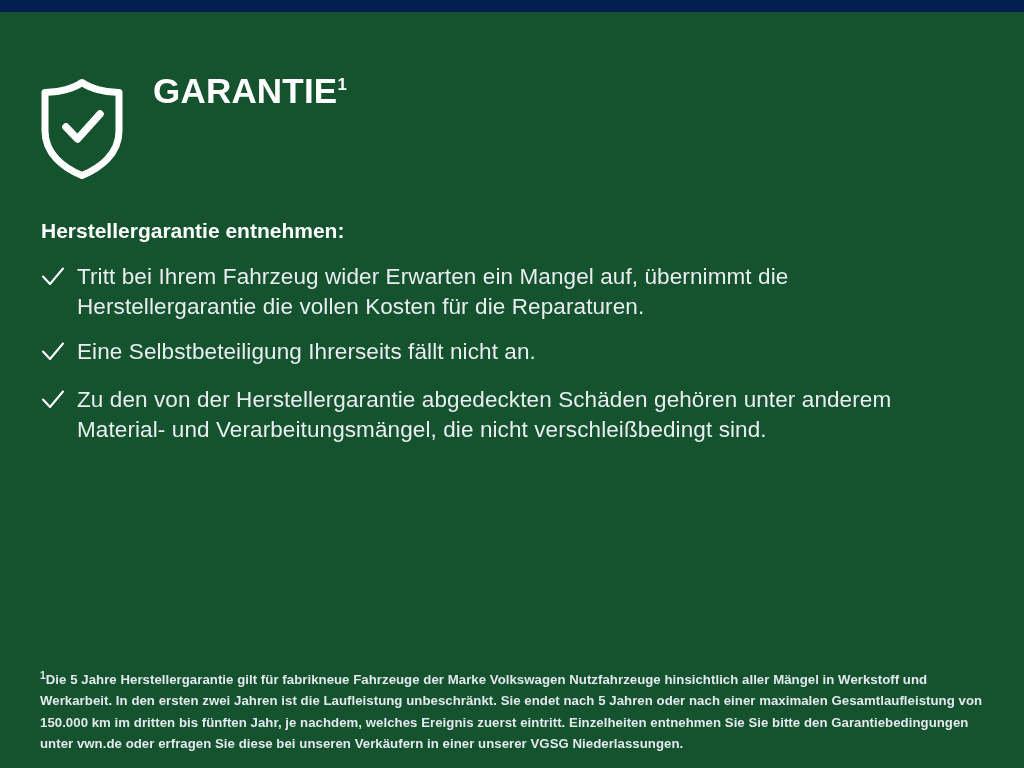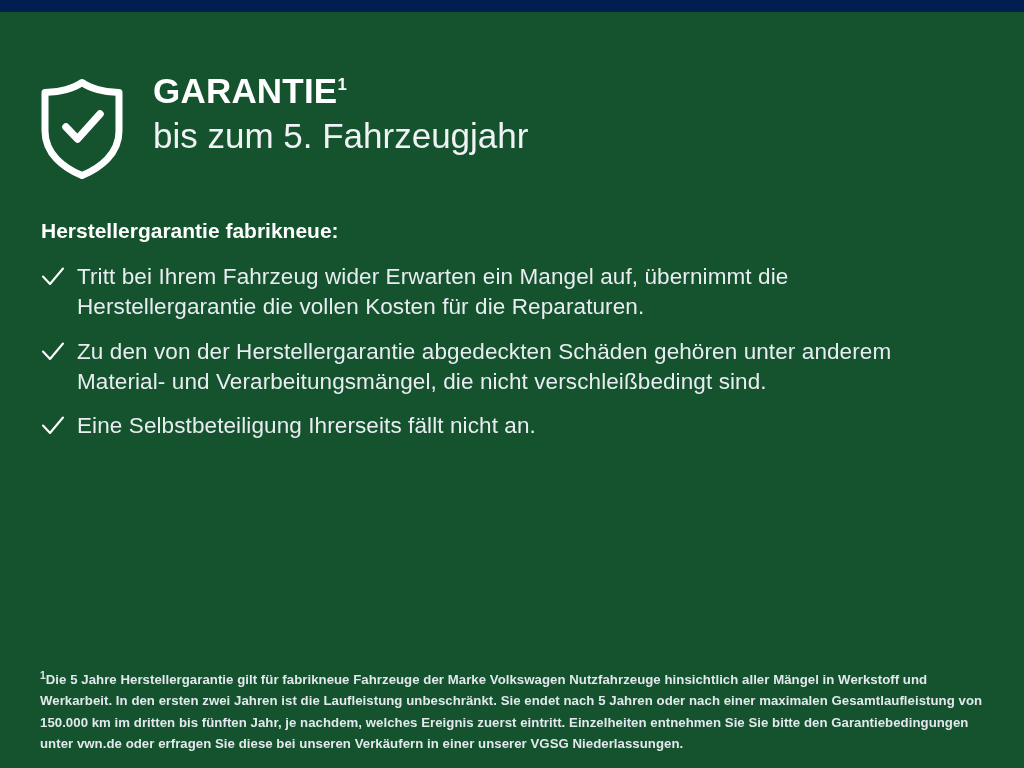--- a/index.html
+++ b/index.html
@@ -141,57 +141,56 @@
 
     <div class="shield-wrap">
       <svg viewBox="0 0 84 104" fill="none" xmlns="http://www.w3.org/2000/svg" aria-hidden="true">
         <path d="M5 16.5 C20 16.5 34 12 42 6.5 C50 12 64 16.5 79 16.5 L79 55 C79 78 60 92 42 99.5 C24 92 5 78 5 55 Z" stroke="#ffffff" stroke-width="7" stroke-linejoin="round" stroke-linecap="round" fill="none"></path>
         <path d="M26 51 L37.5 63 L60 38" stroke="#ffffff" stroke-width="7.5" stroke-linecap="round" stroke-linejoin="round" fill="none"></path>
       </svg>
     </div>
 
     <div class="header-text">
       <div class="title"><span>GARANTIE</span><sup>1</sup></div>
-      <div class="subtitle">bis zum 5. Fahrzeugjahr</div>
     </div>
 
   </div>
 
   <div class="body-block">
 
-    <p class="lead">Herstellergarantie fabrikneue:</p>
+    <p class="lead">Herstellergarantie entnehmen:</p>
 
     <ul class="bullets">
 
 
       <li class="bullet">
         <span class="check">
           <svg viewBox="0 0 24 22" fill="none" xmlns="http://www.w3.org/2000/svg" aria-hidden="true">
             <path d="M2 10.5 L9 18 L22 2.5" stroke="#ffffff" stroke-width="2.1" stroke-linecap="round" stroke-linejoin="round" fill="none"></path>
           </svg>
         </span>
         <span class="bullet-text">Tritt bei Ihrem Fahrzeug wider Erwarten ein Mangel auf, übernimmt die Herstellergarantie die vollen Kosten für die Reparaturen.</span>
       </li>
 
       <li class="bullet">
         <span class="check">
           <svg viewBox="0 0 24 22" fill="none" xmlns="http://www.w3.org/2000/svg" aria-hidden="true">
             <path d="M2 10.5 L9 18 L22 2.5" stroke="#ffffff" stroke-width="2.1" stroke-linecap="round" stroke-linejoin="round" fill="none"></path>
           </svg>
         </span>
-        <span class="bullet-text">Zu den von der Herstellergarantie abgedeckten Schäden gehören unter anderem Material- und Verarbeitungsmängel, die nicht verschleißbedingt sind.</span>
+        <span class="bullet-text">Eine Selbstbeteiligung Ihrerseits fällt nicht an.</span>
       </li>
 
       <li class="bullet">
         <span class="check">
           <svg viewBox="0 0 24 22" fill="none" xmlns="http://www.w3.org/2000/svg" aria-hidden="true">
             <path d="M2 10.5 L9 18 L22 2.5" stroke="#ffffff" stroke-width="2.1" stroke-linecap="round" stroke-linejoin="round" fill="none"></path>
           </svg>
         </span>
-        <span class="bullet-text">Eine Selbstbeteiligung Ihrerseits fällt nicht an.</span>
+        <span class="bullet-text">Zu den von der Herstellergarantie abgedeckten Schäden gehören unter anderem Material- und Verarbeitungsmängel, die nicht verschleißbedingt sind.</span>
       </li>
 
     </ul>
   </div>
 
   <div class="footnote"><sup>1</sup><span>Die 5 Jahre Herstellergarantie gilt für fabrikneue Fahrzeuge der Marke Volkswagen Nutzfahrzeuge hinsichtlich aller Mängel in Werkstoff und Werkarbeit. In den ersten zwei Jahren ist die Laufleistung unbeschränkt. Sie endet nach 5 Jahren oder nach einer maximalen Gesamtlaufleistung von 150.000 km im dritten bis fünften Jahr, je nachdem, welches Ereignis zuerst eintritt. Einzelheiten entnehmen Sie Sie bitte den Garantiebedingungen unter vwn.de oder erfragen Sie diese bei unseren Verkäufern in einer unserer VGSG Niederlassungen.</span></div>
 
 </div>
 
 </body></html>

